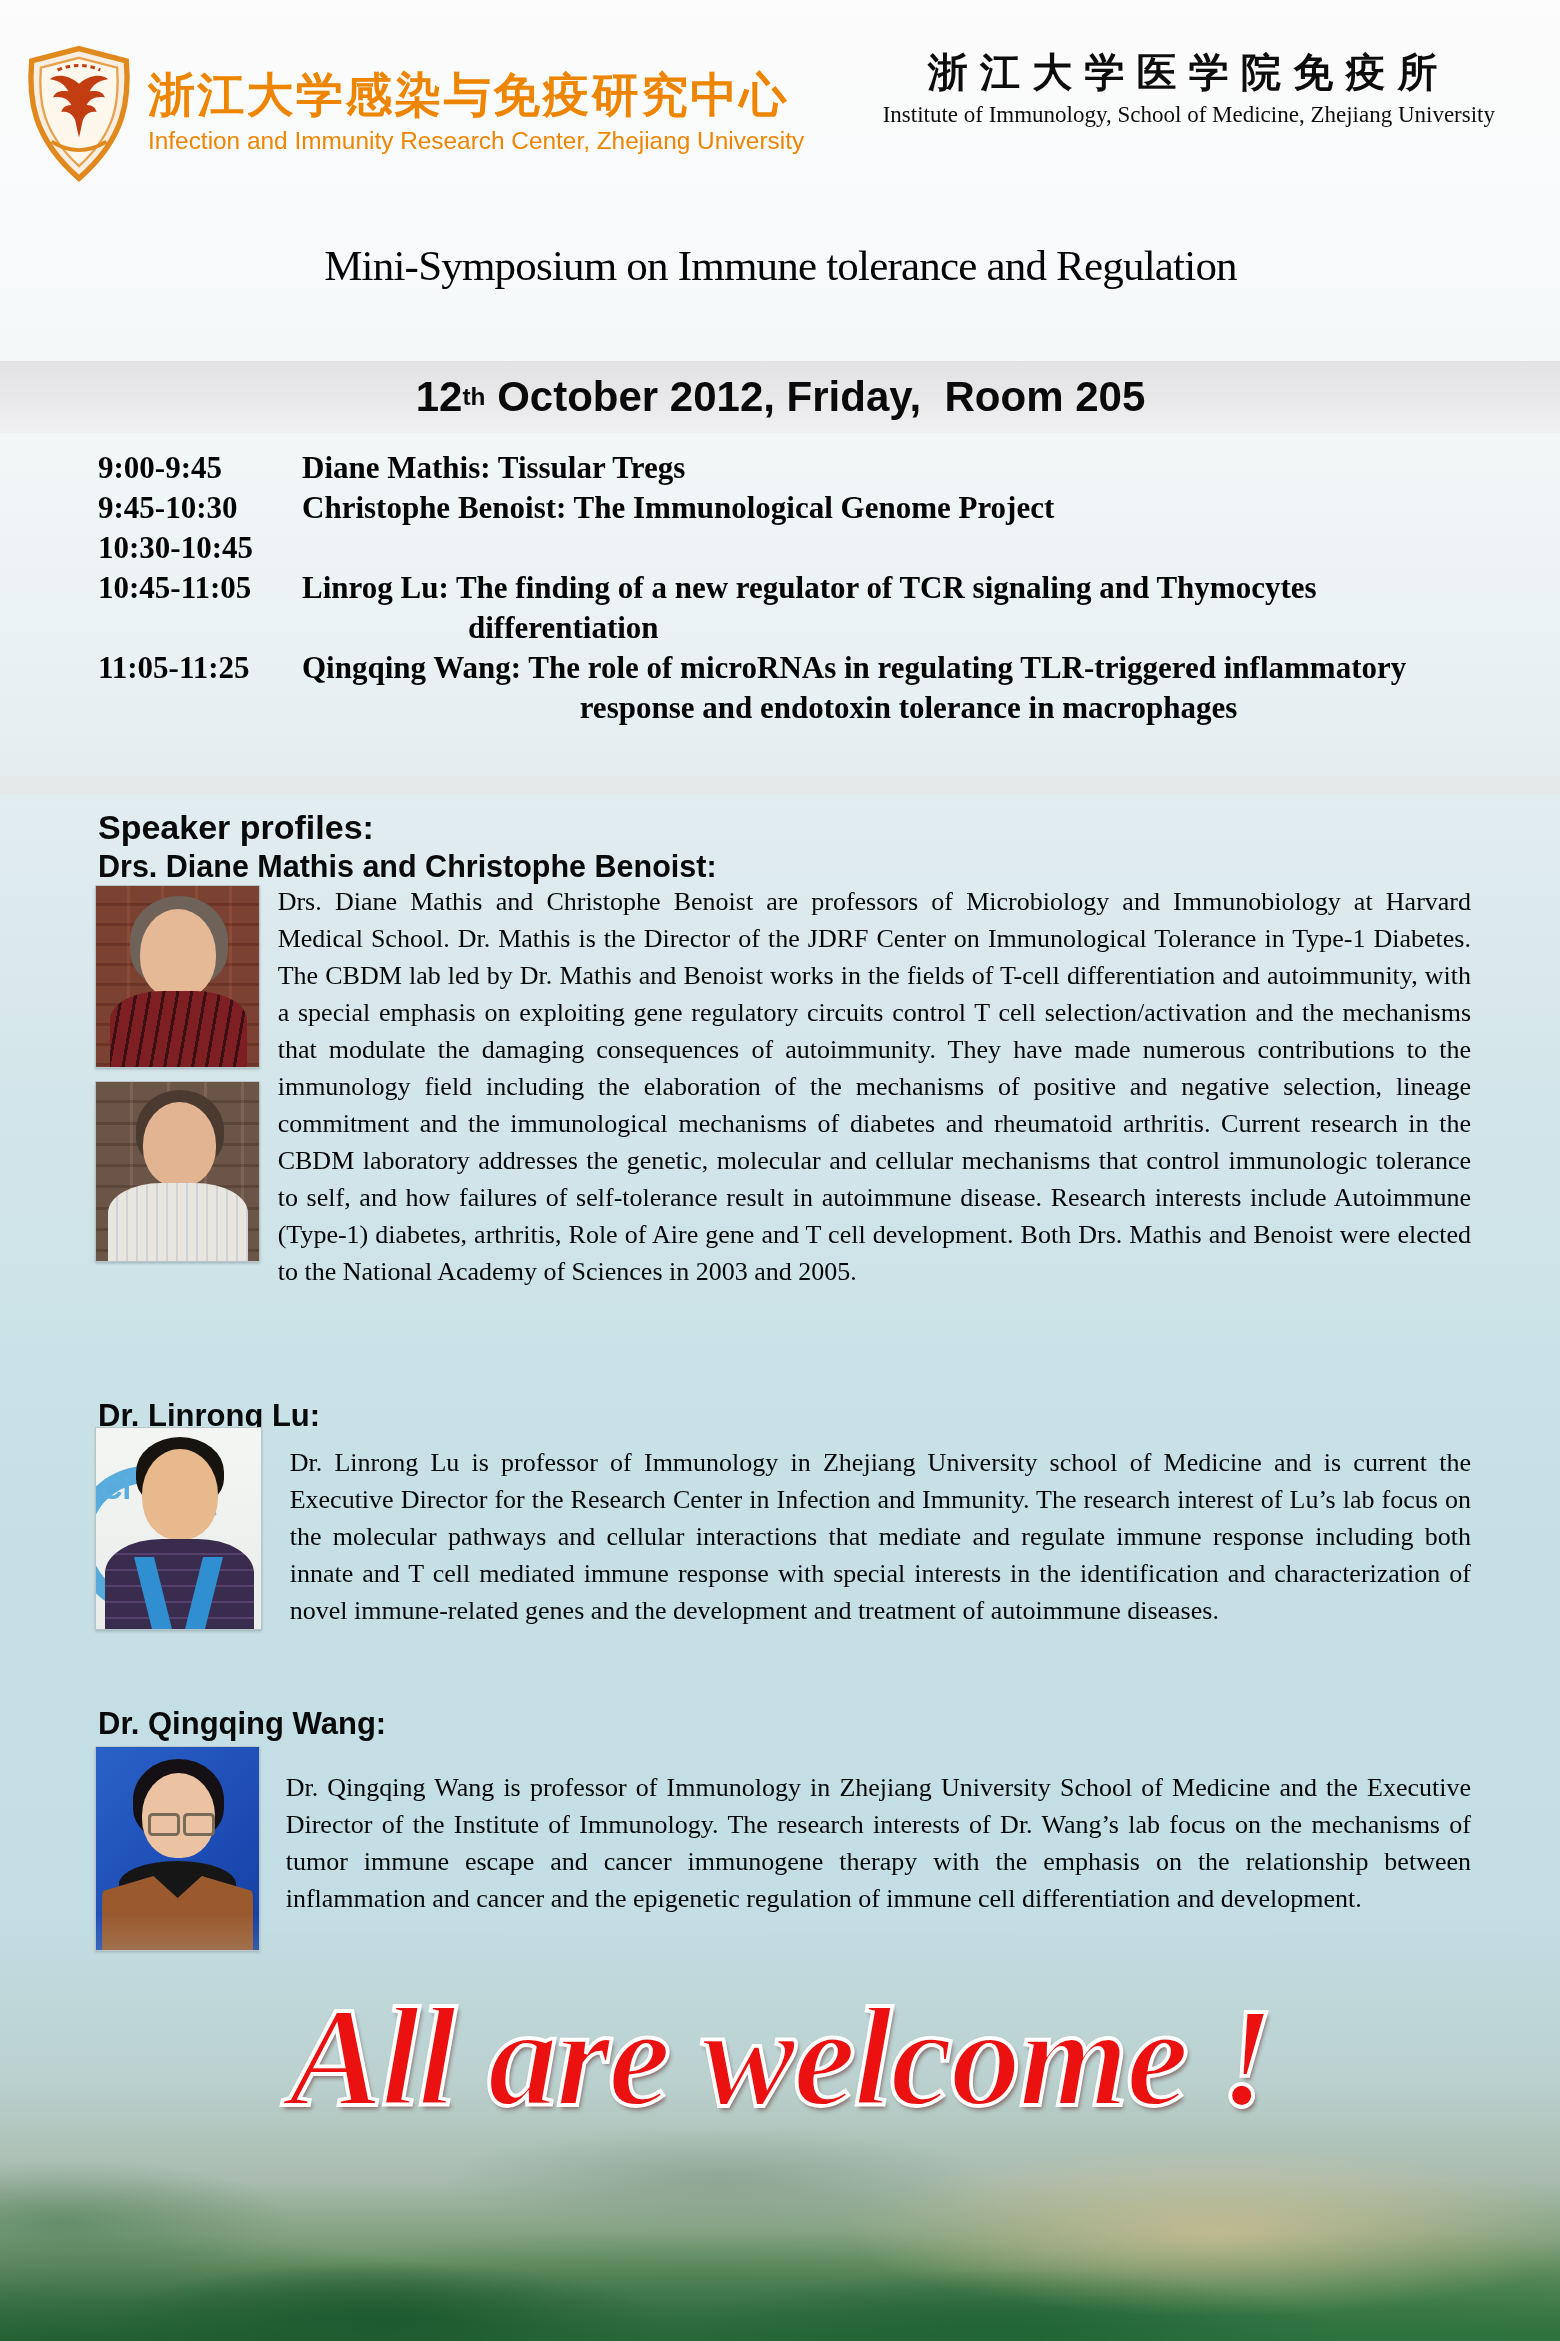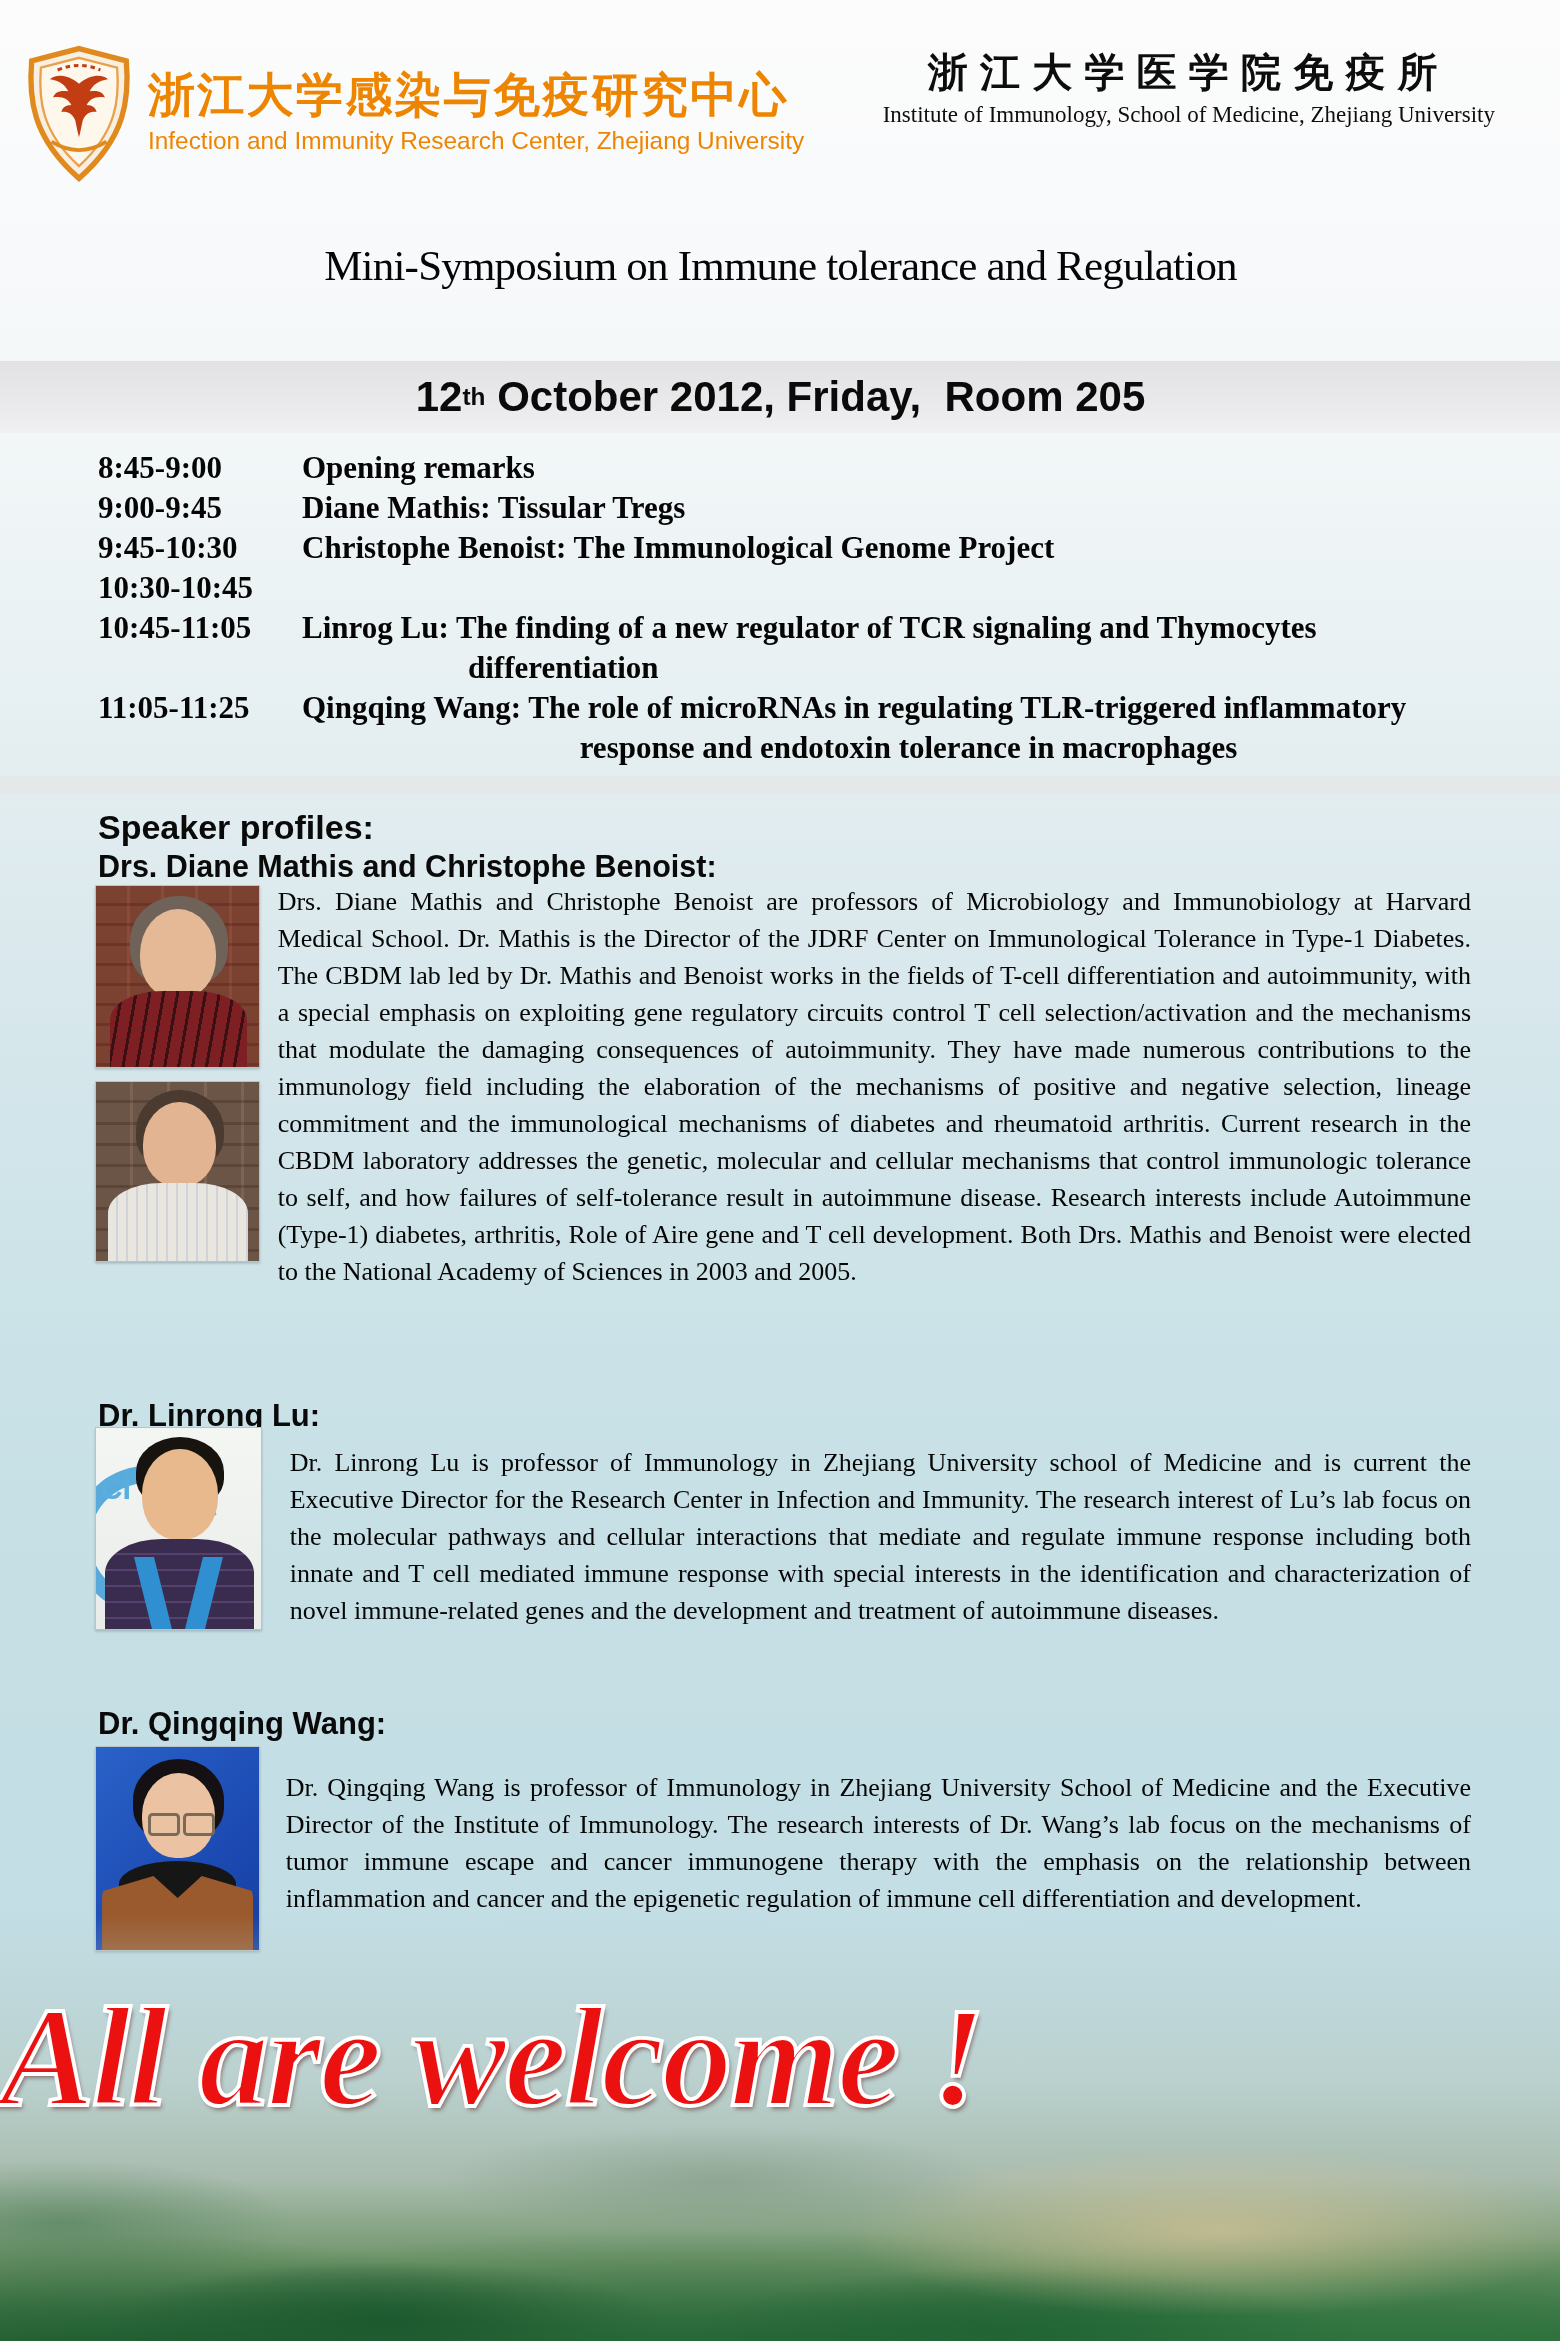--- a/index.html
+++ b/index.html
@@ -73,21 +73,21 @@
     background:
       radial-gradient(ellipse 328px 91px at 4% 72%, rgba(70,120,80,.55), rgba(70,120,80,0) 70%),
       radial-gradient(ellipse 396px 76px at 46% 62%, rgba(110,140,115,.45), rgba(110,140,115,0) 70%),
       radial-gradient(ellipse 534px 122px at 78% 74%, rgba(216,196,150,.7), rgba(216,196,150,0) 70%),
       radial-gradient(ellipse 686px 198px at 8% 108%, #1d5c30 0%, rgba(29,92,48,0) 72%),
       radial-gradient(ellipse 991px 229px at 45% 112%, #226636 0%, rgba(34,102,54,0) 72%),
       radial-gradient(ellipse 839px 213px at 88% 110%, #2c7640 0%, rgba(44,118,64,0) 72%),
       radial-gradient(ellipse 396px 91px at 25% 96%, #184f28 0%, rgba(24,79,40,0) 70%),
       radial-gradient(ellipse 473px 99px at 65% 99%, #1b5a2e 0%, rgba(27,90,46,0) 70%),
       linear-gradient(180deg, rgba(194,221,228,0) 0%, rgba(186,208,205,.9) 38%, #a9bcae 62%, #6e9468 82%, #2f6b3a 100%);}
-  .welcome{position:absolute;top:1976px;left:0;width:100%;
+  .welcome{position:absolute;top:1976px;left:0;width:100%;text-align:center;
     font-family:"Liberation Serif",serif;font-style:italic;font-weight:bold;
     font-size:141px;letter-spacing:-2.3px;color:#ec1111;
     -webkit-text-stroke:3.8px #ffffff;
     text-shadow:0 0 2.3px #7a0000,2.3px 3.8px 4.6px rgba(70,0,0,.45);}
 </style>
 </head>
 <body>
 
 <div class="header-left">
   <svg class="logo" viewBox="0 0 152 182" xmlns="http://www.w3.org/2000/svg">
@@ -107,26 +107,20 @@
   <div class="cn">浙江大学医学院免疫所</div>
   <div class="en">Institute of Immunology, School of Medicine, Zhejiang University</div>
 </div>
 
 <div class="main-title">Mini-Symposium on Immune tolerance and Regulation</div>
 
 <div class="date-banner"><span>12</span><sup>th</sup><span> October 2012, Friday,  Room 205</span></div>
 
 <div class="schedule">
   <div class="sched-row">
-    <div class="sched-time">8:45-9:00</div>
-    <div class="sched-text">
-        <div>Opening remarks</div>
-      </div>
-  </div>
-  <div class="sched-row">
     <div class="sched-time">9:00-9:45</div>
     <div class="sched-text">
         <div>Diane Mathis: Tissular Tregs</div>
       </div>
   </div>
   <div class="sched-row">
     <div class="sched-time">9:45-10:30</div>
     <div class="sched-text">
         <div>Christophe Benoist: The Immunological Genome Project</div>
       </div>

